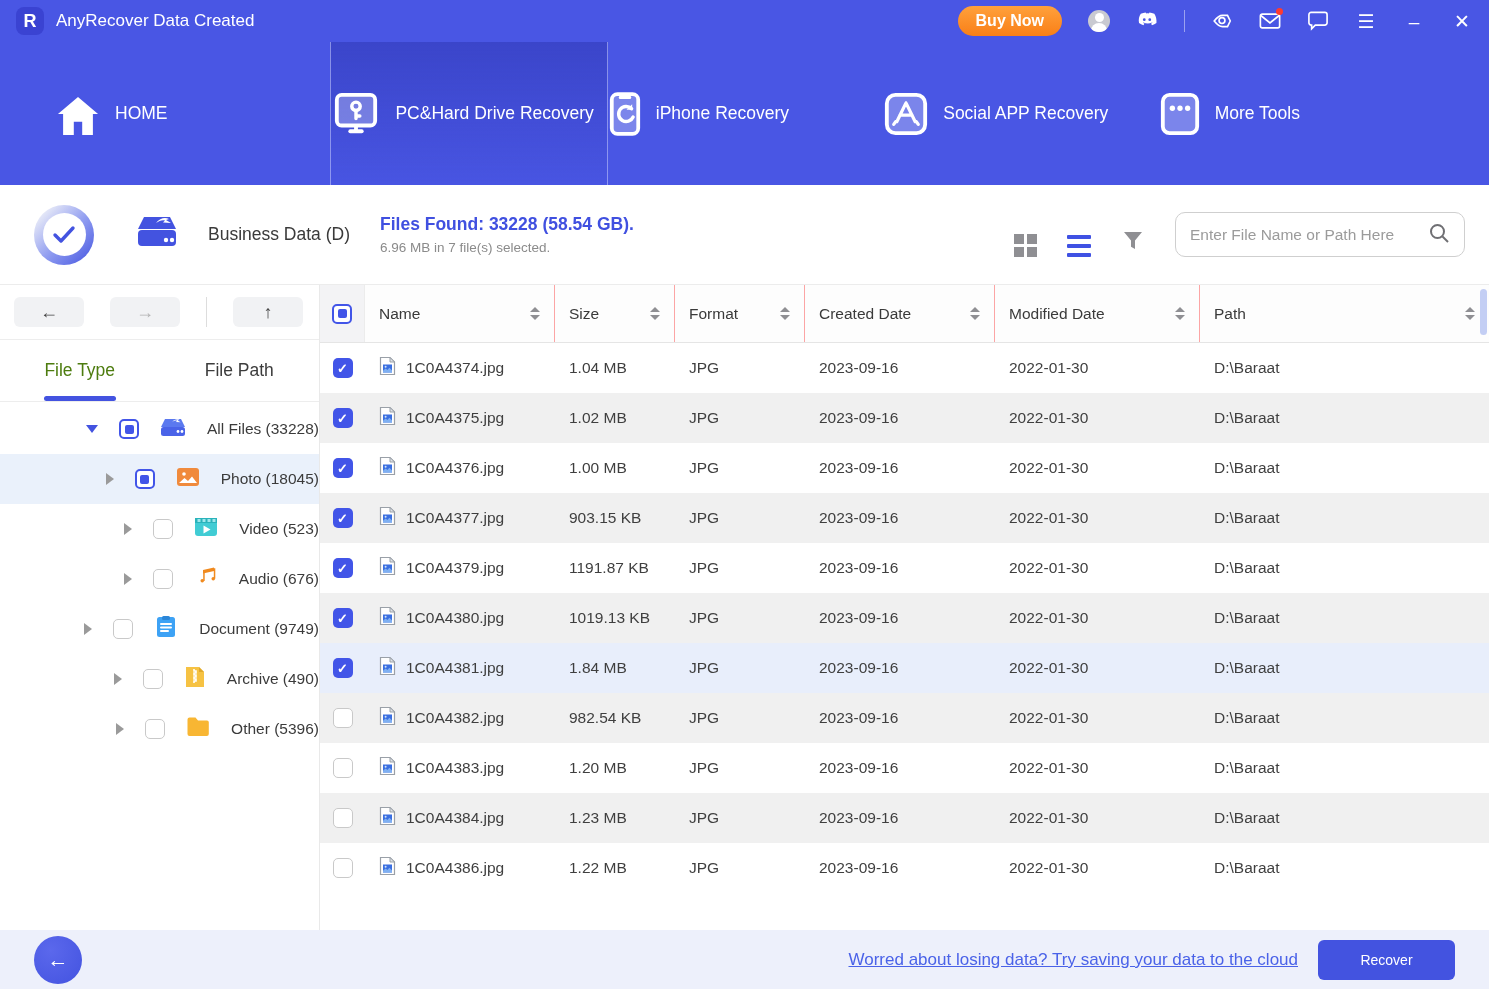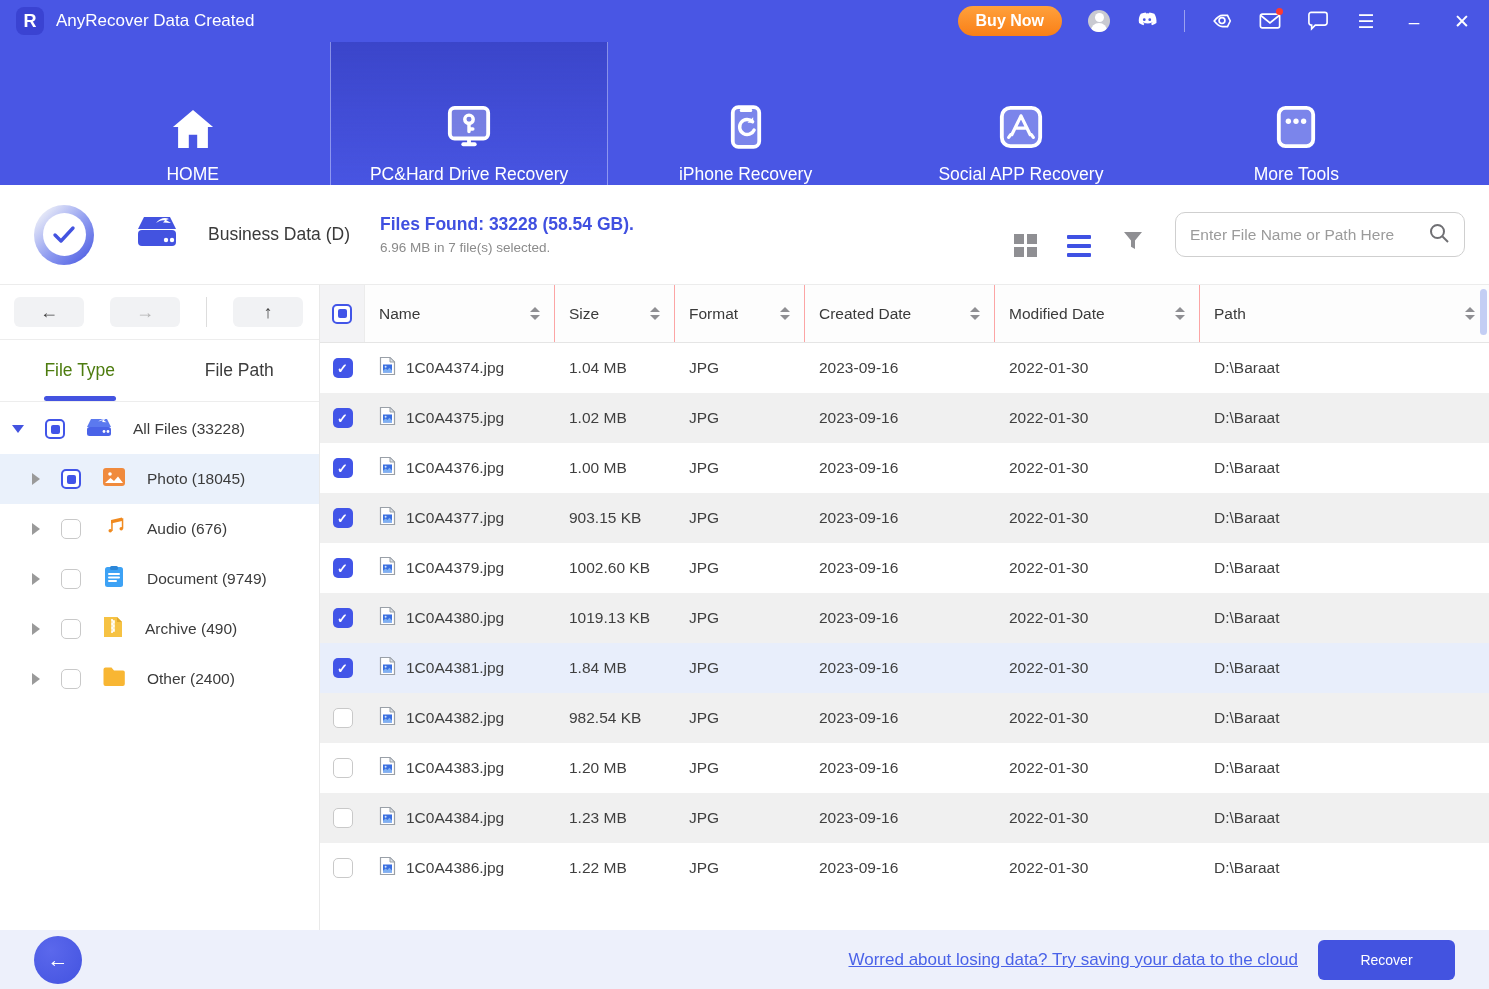--- a/index.html
+++ b/index.html
@@ -16,21 +16,21 @@
   .tb-icon { width:22px; height:22px; display:flex; align-items:center; justify-content:center; color:#fff; position:relative; }
   .avatar { width:22px; height:22px; border-radius:50%; background:#c9cad1; overflow:hidden; position:relative; }
   .avatar::before { content:""; position:absolute; width:9px; height:9px; border-radius:50%; background:#fff; left:6.5px; top:3px; }
   .avatar::after { content:""; position:absolute; width:16px; height:10px; border-radius:8px 8px 0 0; background:#fff; left:3px; top:13px; }
   .tb-divider { width:1px; height:22px; background:rgba(255,255,255,.45); }
   .mail-dot { position:absolute; top:-2px; right:-2px; width:7px; height:7px; border-radius:50%; background:#ff3b30; }
   .win-glyph { color:#fff; font-size:19px; line-height:1; }
 
   
   .tabbar { height:143px; background:#4956e4; display:flex; padding:0 55px; flex:0 0 auto; }
-  .tab { flex:1; display:flex; flex-direction:column; align-items:center; justify-content:flex-end; gap:14px; color:#fff; font-size:17.5px; cursor:pointer; }
+  .tab { flex:1; display:flex; flex-direction:row; align-items:center; justify-content:flex-start; gap:14px; color:#fff; font-size:17.5px; cursor:pointer; }
   .tab.active { background:linear-gradient(180deg, rgba(44,52,176,.50), rgba(44,52,176,.04)); border-left:1px solid rgba(200,206,255,.55); border-right:1px solid rgba(200,206,255,.55); }
   .tab-icon { height:46px; display:flex; align-items:flex-end; justify-content:center; }
 
   
   .toolbar { height:100px; background:#fff; display:flex; align-items:center; padding:0 24px 0 34px; border-bottom:1px solid #ececec; flex:0 0 auto; }
   .scan-badge { width:60px; height:60px; border-radius:50%; background:linear-gradient(135deg,#eef0f8 10%,#8d9af0 55%,#4353e0 100%); display:flex; align-items:center; justify-content:center; }
   .scan-badge-inner { width:43px; height:43px; border-radius:50%; background:#fff; display:flex; align-items:center; justify-content:center; }
   .drive-icon { margin-left:40px; }
   .drive-name { margin-left:28px; font-size:17.5px; color:#3a3a3a; }
   .files-info { margin-left:30px; }
@@ -51,21 +51,21 @@
   .side-nav { height:55px; display:flex; align-items:center; padding:0 14px; border-bottom:1px solid #ededed; }
   .nav-btn { width:70px; height:30px; background:#f1f2f4; border-radius:6px; display:flex; align-items:center; justify-content:center; font-size:18px; color:#444; cursor:pointer; }
   .nav-btn.disabled { color:#b3b3b3; }
   .nav-btn + .nav-btn { margin-left:26px; }
   .side-nav-divider { width:1px; height:30px; background:#ddd; margin:0 26px; }
   .side-tabs { height:62px; display:flex; border-bottom:1px solid #ededed; }
   .side-tab { flex:1; display:flex; align-items:center; justify-content:center; font-size:17.5px; color:#3c3c3c; cursor:pointer; position:relative; }
   .side-tab.active { color:#4d7c0f; }
   .side-tab.active::after { content:""; position:absolute; bottom:0; left:50%; transform:translateX(-50%); width:72px; height:5px; border-radius:3px; background:#4353e0; }
   .tree { padding-top:2px; }
-  .tree-item { height:50px; display:flex; align-items:center; gap:21px; padding-left:12px; font-size:15.5px; color:#3b3b3b; cursor:pointer; }
+  .tree-item { height:50px; display:flex; align-items:center; gap:21px; padding-left:12px; font-size:15.5px; color:#3b3b3b; cursor:pointer;justify-content:flex-end; }
   .tree-item.child { padding-left:32px; }
   .tree-item.selected { background:#eaf1fb; }
   .caret-down { width:0; height:0; border-left:6px solid transparent; border-right:6px solid transparent; border-top:8px solid #4353e0; }
   .caret-right { width:0; height:0; border-top:6px solid transparent; border-bottom:6px solid transparent; border-left:8px solid #9a9a9a; }
   .cb { width:20px; height:20px; border-radius:5px; background:#fff; border:1.5px solid #c9c9c9; display:flex; align-items:center; justify-content:center; flex:0 0 auto; }
   .cb.indet { border:2px solid #4255e8; }
   .cb.indet::after { content:""; width:9px; height:9px; border-radius:2px; background:#4255e8; }
   .cb.checked { background:#4255e8; border:none; }
   .cb.checked .check-glyph { color:#fff; font-size:13px; font-weight:bold; }
   .check-glyph { display:none; }
@@ -297,20 +297,36 @@
                 <path d="M3 18l5.5-5 3.5 3 4-4.5 5 6.5z" fill="#fff"></path>
               </svg>
           </span>
           <span>Photo (18045)</span>
         </div>
         <div class="tree-item child">
           <span class="caret-right"></span>
           <span class="cb"></span>
           <span>
             <svg width="24" height="24" viewBox="0 0 24 24">
+                <rect x="1" y="3" width="22" height="18" rx="3" fill="#41ccd4"></rect>
+                <rect x="1" y="3" width="22" height="5" fill="#2ab3bb"></rect>
+                <rect x="3.5" y="4" width="3" height="3" fill="#9fe8ec"></rect>
+                <rect x="8.5" y="4" width="3" height="3" fill="#9fe8ec"></rect>
+                <rect x="13.5" y="4" width="3" height="3" fill="#9fe8ec"></rect>
+                <rect x="18.5" y="4" width="3" height="3" fill="#9fe8ec"></rect>
+                <path d="M9.5 10.5l7 4-7 4z" fill="#fff"></path>
+              </svg>
+          </span>
+          <span>Video (523)</span>
+        </div>
+        <div class="tree-item child">
+          <span class="caret-right"></span>
+          <span class="cb"></span>
+          <span>
+            <svg width="24" height="24" viewBox="0 0 24 24">
                 <path d="M8 5h3v13H8zM17 3h3v13h-3z" fill="none"></path>
                 <path d="M9 5l11-2.5V6L9 8.5z" fill="#f08a1f"></path>
                 <rect x="6.5" y="14" width="3.5" height="3.5" rx="1.7" fill="#f08a1f"></rect>
                 <rect x="17.5" y="12" width="3.5" height="3.5" rx="1.7" fill="#f08a1f"></rect>
                 <path d="M9.2 5.5h1.5v10.5H9.2zM19.8 3.2h1.5v10.5h-1.5z" fill="#f08a1f"></path>
               </svg>
           </span>
           <span>Audio (676)</span>
         </div>
         <div class="tree-item child">
@@ -338,21 +354,21 @@
           <span>Archive (490)</span>
         </div>
         <div class="tree-item child">
           <span class="caret-right"></span>
           <span class="cb"></span>
           <span>
             <svg width="24" height="22" viewBox="0 0 24 22">
                 <path d="M1.5 3.5a2 2 0 0 1 2-2h6l2.5 3h9a1.8 1.8 0 0 1 1.8 1.8V18a2 2 0 0 1-2 2h-17.3a2 2 0 0 1-2-2z" fill="#f8b633"></path>
               </svg>
           </span>
-          <span>Other (2400)</span>
+          <span>Other (5396)</span>
         </div>
       </div>
     </aside>
 
     <main class="filetable">
       <div class="t-header">
         <div class="col-cb">
           <span class="cb indet"></span>
         </div>
         <div class="th col-name">
@@ -506,21 +522,21 @@
         <svg width="17" height="20" viewBox="0 0 17 20">
                   <path d="M1.5 1.5h9.5l4.5 4.5v12.5h-14z" fill="#fff" stroke="#9aa0a8" stroke-width="1.2"></path>
                   <path d="M11 1.5L15.5 6H11z" fill="#dfe3e8" stroke="#9aa0a8" stroke-width="1"></path>
                   <rect x="4" y="8.5" width="9" height="8" fill="#3b6fe0"></rect>
                   <path d="M4 14.8l2.6-2.3 1.8 1.5 2-2.2 2.6 2.7v2h-9z" fill="#7fb0f2"></path>
                   <circle cx="6.6" cy="10.8" r="1" fill="#cfe2fa"></circle>
                 </svg>
       </span>
       <span>1C0A4379.jpg</span>
     </div>
-    <div class="cell col-size">1002.60 KB</div>
+    <div class="cell col-size">1191.87 KB</div>
     <div class="cell col-format">JPG</div>
     <div class="cell col-created">2023-09-16</div>
     <div class="cell col-modified">2022-01-30</div>
     <div class="cell col-path">D:\Baraat</div>
   </div>
           <div class="t-row alt">
     <div class="col-cb">
       <span class="cb checked">
                 <span class="check-glyph">✓</span>
               </span>

